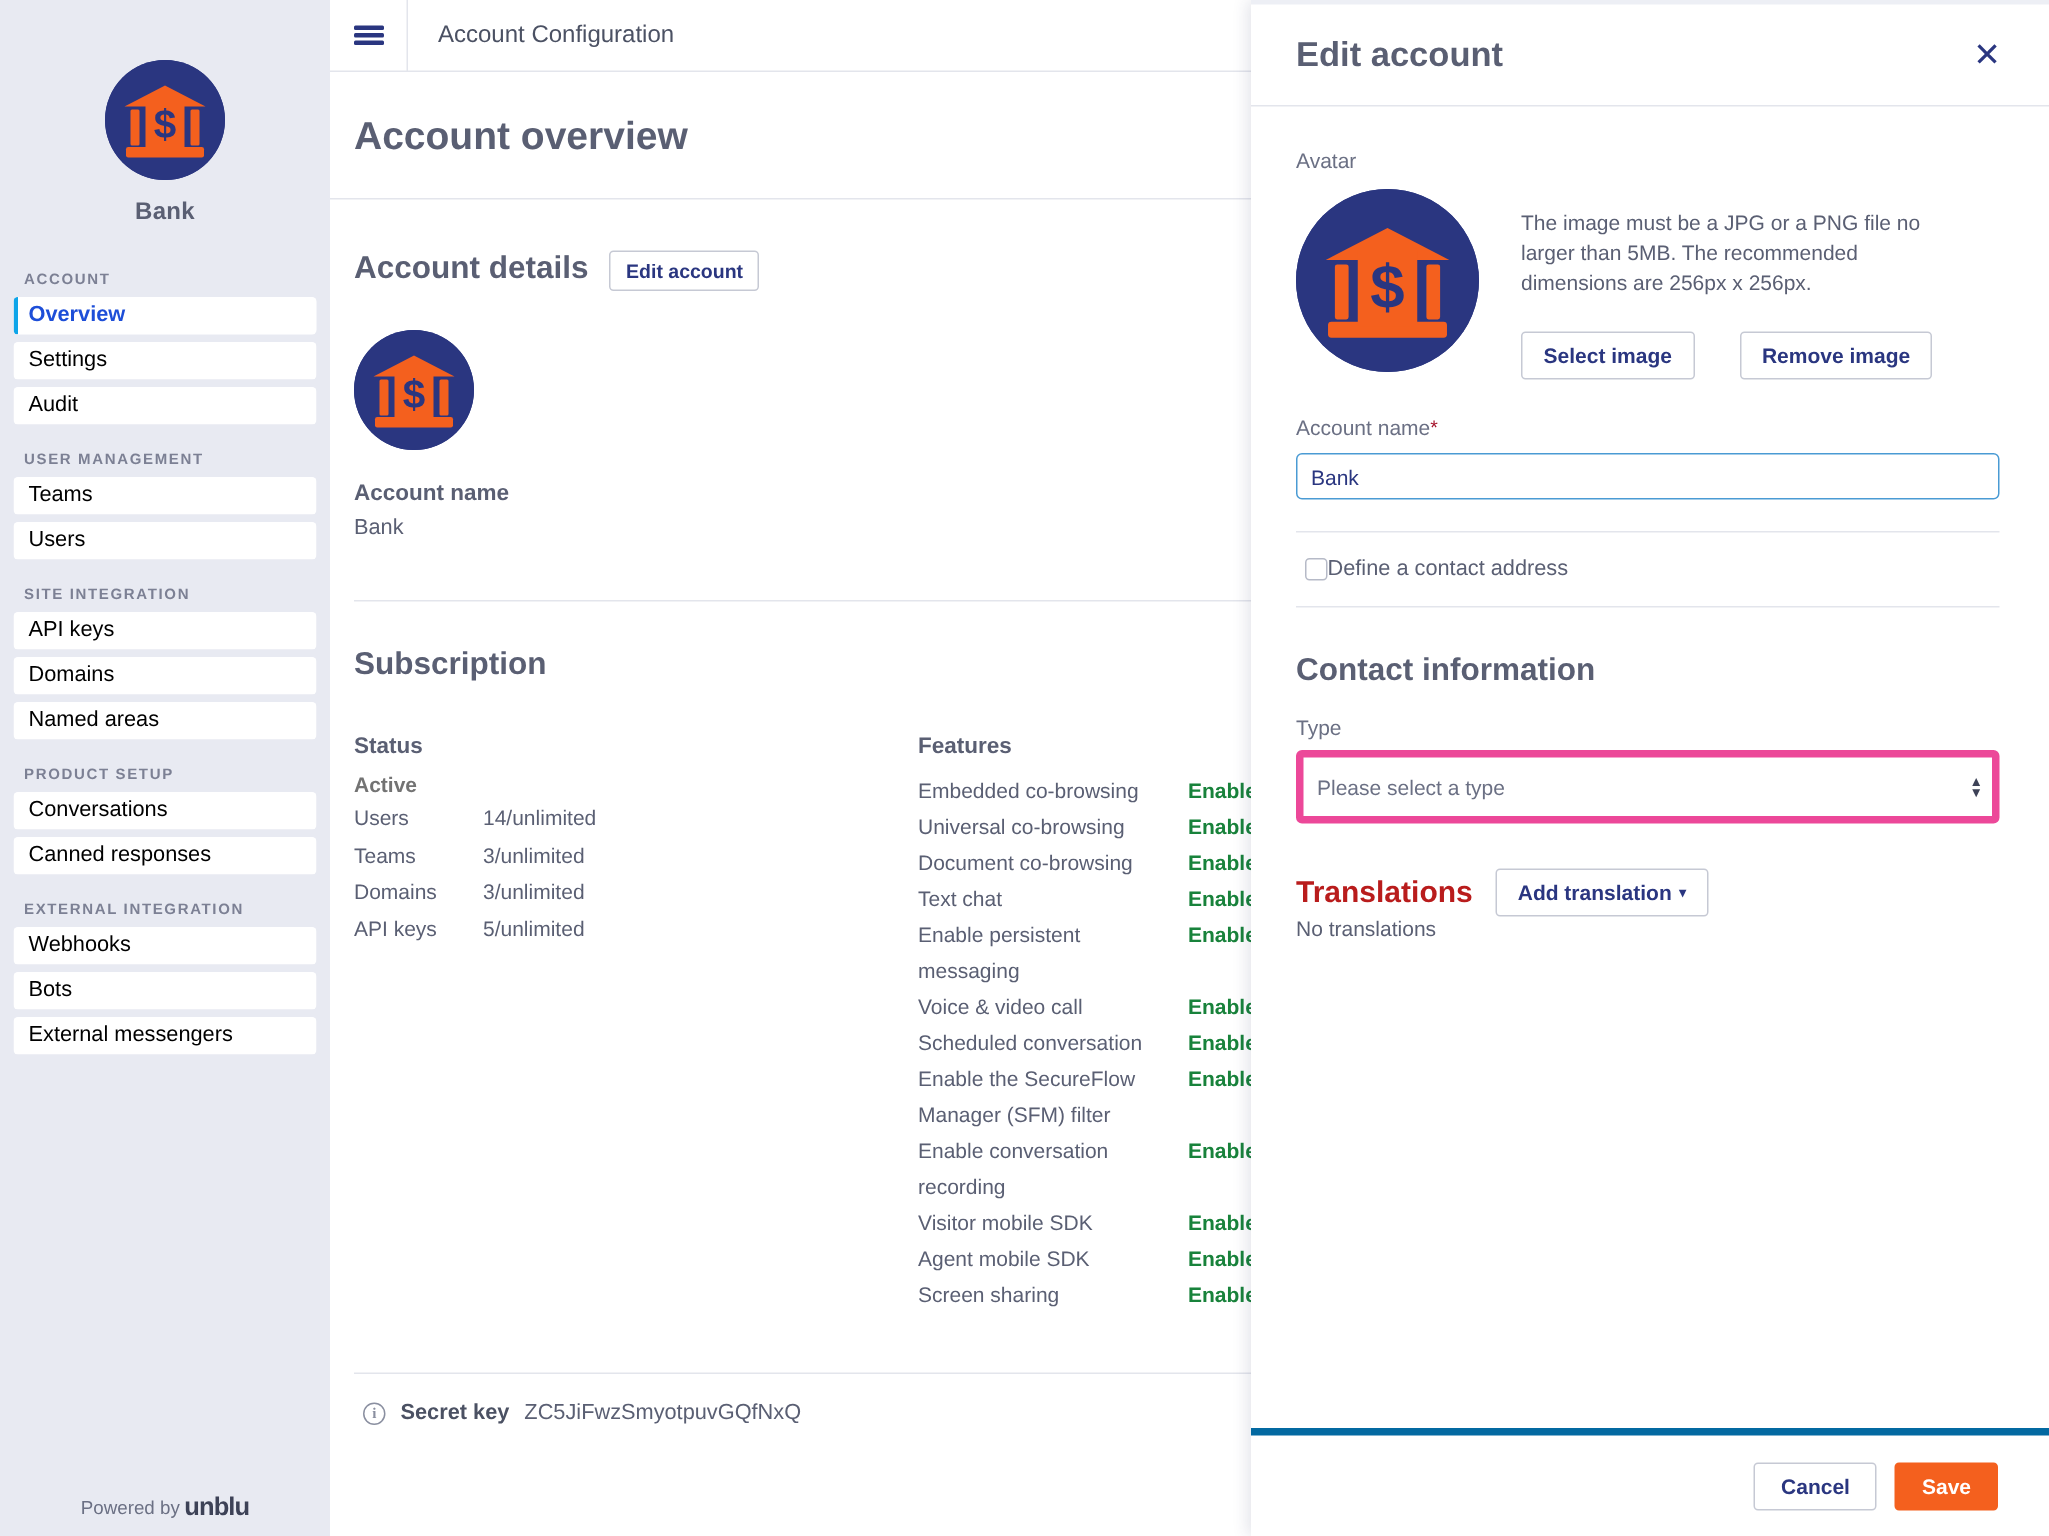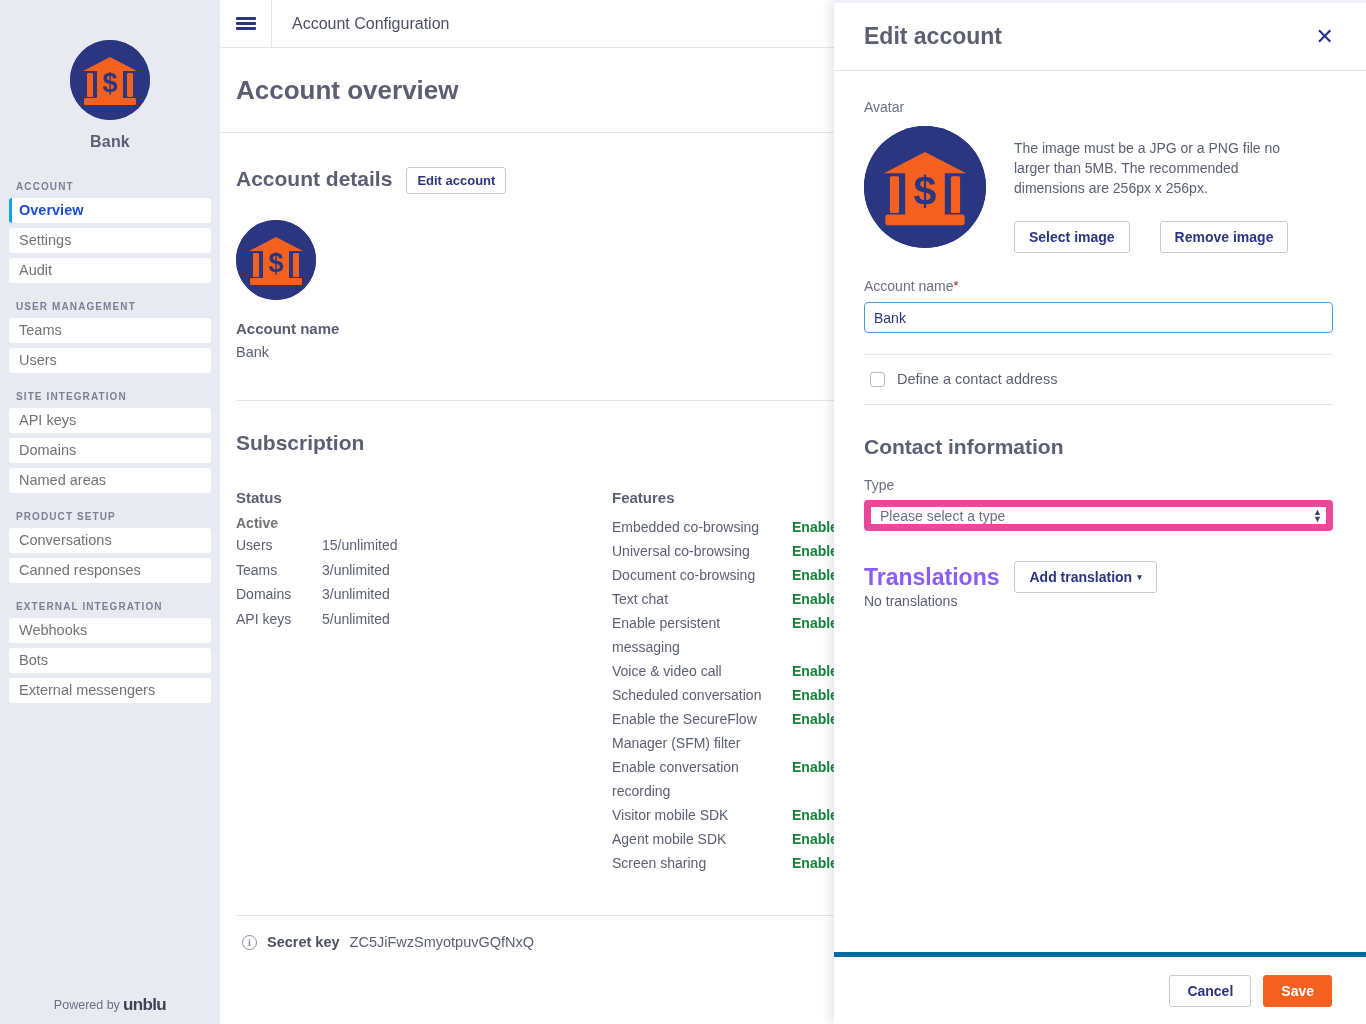--- a/index.html
+++ b/index.html
@@ -39,21 +39,21 @@
   }
   .nav-group { margin-bottom: 18px; }
   .nav-item {
     display: block;
     height: 25px; line-height: 25px;
     margin: 0 9px 5px 9px;
     background: #ffffff;
     border-radius: 3px;
     padding-left: 7px;
     font-size: 14.5px;
-    color: #737373;
+    color: #000000;
     cursor: pointer;
     white-space: nowrap;
     border-left: 3px solid transparent;
   }
   .nav-item.active {
     border-left: 3px solid #0ea5e9;
     font-weight: bold;
     color: #1d4ed8;
   }
   .powered {
@@ -199,42 +199,42 @@
   .req-star { color: #a5122a; font-size: 13px; vertical-align: 1px; }
   .text-input {
     width: 100%; height: 31px; margin-top: 7px;
     border: 1px solid #4a9bd4; border-radius: 4px;
     padding: 0 9px;
     font-size: 14px; color: #2a3680;
     font-family: "Liberation Sans", sans-serif;
     outline: none; background: #fff;
   }
   .p-hr { border-top: 1px solid #e3e5ec; margin: 21px 0 0 0; }
-  .check-row { display: flex; align-items: center; gap: 12px; padding: 16px 0 17px 6px; }
+  .check-row { display: flex; align-items: center; padding: 16px 0 17px 6px; }
   .checkbox {
     width: 15px; height: 15px; border: 1.4px solid #b6bac7;
     border-radius: 3px; background: #fff; cursor: pointer; flex:0 0 15px;
   }
   .check-label { font-size: 14.5px; color: #5a5f73; }
   .p-section-title { font-size: 21px; font-weight: bold; color: #5a5f73; margin-top: 30px; }
   .select-wrap { position: relative; margin-top: 7px; }
   .select-box {
-    width: 100%; height: 31px;
-    border: 7px solid #ec4899; border-radius: 4px;
+    width: 100%; height: 49px;
+    border: 5px solid #ec4899; border-radius: 4px;
     display: flex; align-items: center;
     padding: 0 26px 0 9px;
     font-size: 14px; color: #6b7084;
     background: #fff; cursor: pointer;
   }
   .select-arrows {
     position: absolute; right: 11px; top: 50%; transform: translateY(-50%);
     font-size: 9px; color: #3d4257; line-height: 7px; text-align: center;
   }
   .tr-head { display: flex; align-items: center; gap: 15px; margin-top: 30px; }
-  .tr-title { font-size: 23px; font-weight: bold; color: #8b5cf6; }
+  .tr-title { font-size: 20px; font-weight: bold; color: #b91c1c; }
   .btn-caret { font-size: 9px; margin-left: 5px; vertical-align: 2px; }
   .no-tr { font-size: 14px; color: #5a5f73; }
   .btn-save {
     background: #f4601e; border: 1px solid #f4601e; color: #fff;
     font-weight: bold; font-size: 14px; padding: 7px 17px;
     border-radius: 3px; cursor: pointer;
     font-family: "Liberation Sans", sans-serif;
   }
   .btn-cancel {
     background: #fff; border: 1px solid #c6c9d4; color: #2a3680;
@@ -356,21 +356,21 @@
 
       <div class="sub-title">Subscription</div>
 
       <div class="sub-grid">
 
         <div class="col-status">
           <div class="col-head">Status</div>
           <div class="status-active">Active</div>
           <div class="stat-row">
             <div class="stat-key">Users</div>
-            <div class="stat-val">15/unlimited</div>
+            <div class="stat-val">14/unlimited</div>
           </div>
           <div class="stat-row">
             <div class="stat-key">Teams</div>
             <div class="stat-val">3/unlimited</div>
           </div>
           <div class="stat-row">
             <div class="stat-key">Domains</div>
             <div class="stat-val">3/unlimited</div>
           </div>
           <div class="stat-row">

